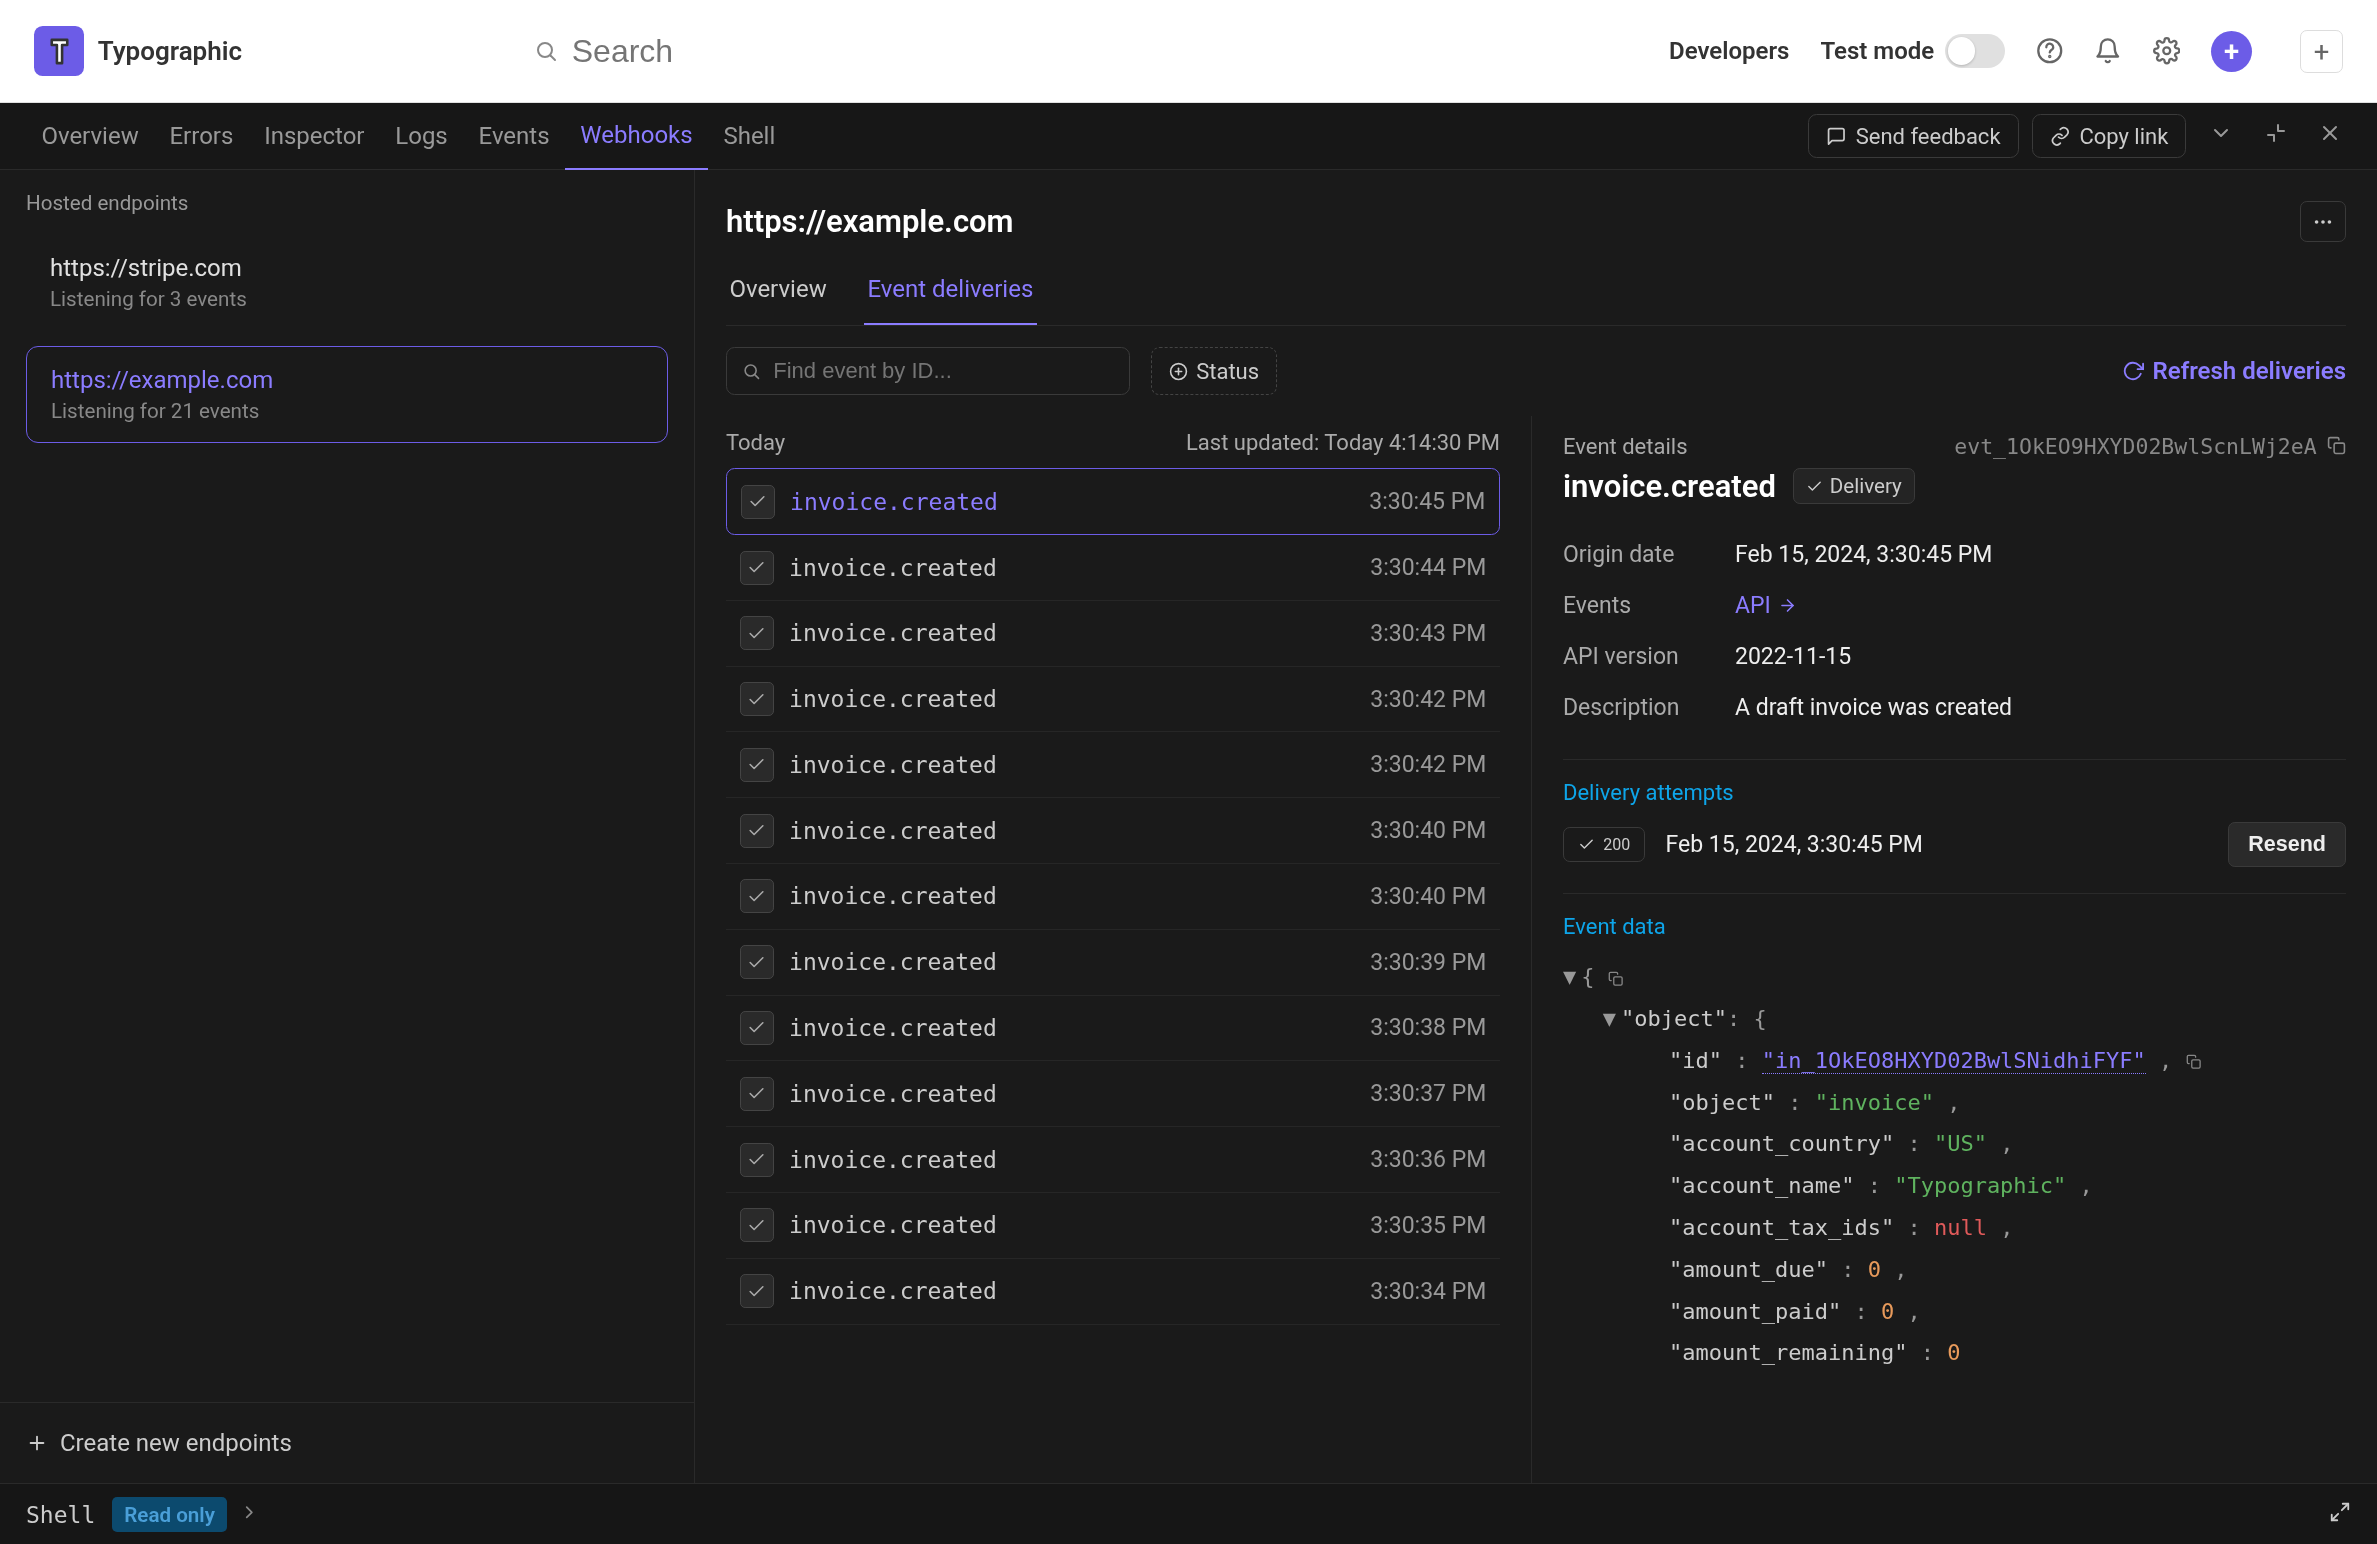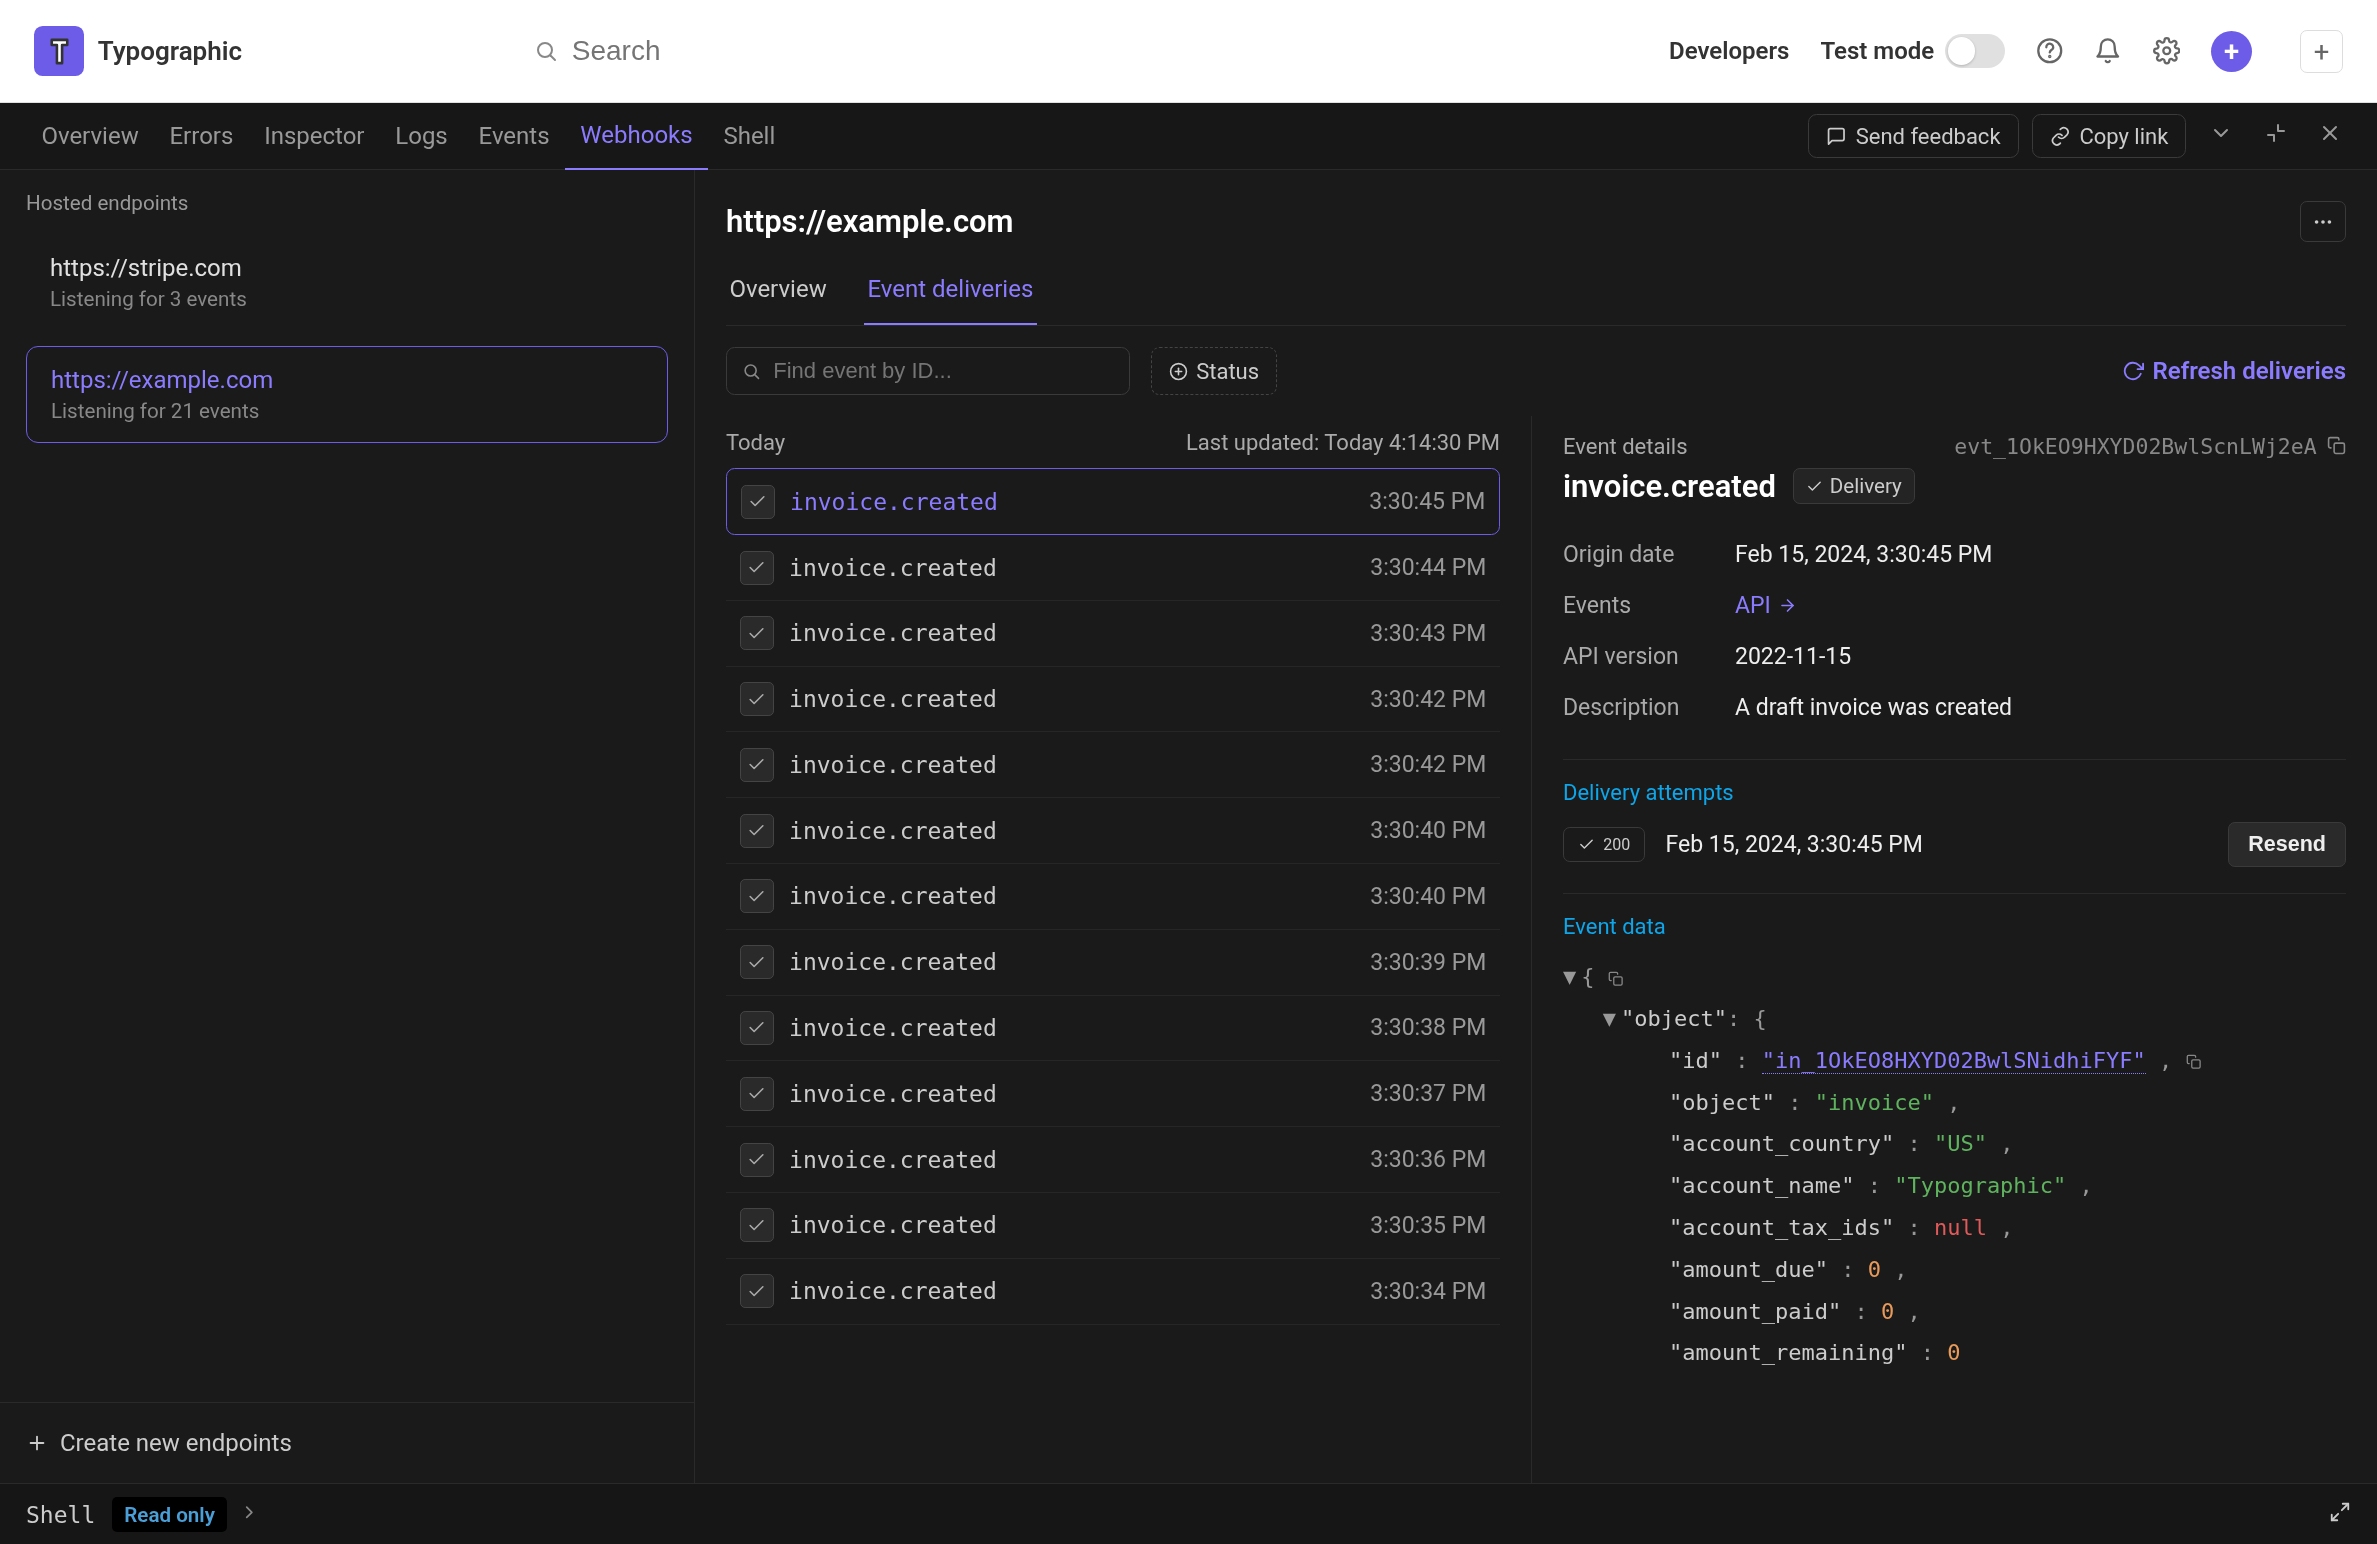--- a/index.html
+++ b/index.html
@@ -25,21 +25,21 @@
   width: 50px; height: 50px;
   background: #6c5ce7;
   border-radius: 8.6px;
   display: flex; align-items: center; justify-content: center;
   margin-right: 13.7px;
 }
 .app-logo svg { width: 31px; height: 31px; fill: #fff; }
 .app-name { font-weight: 600; font-size: 26px; color: #333; margin-right: 292px; }
 .search-wrap { display: flex; align-items: center; color: #888; flex: 1; }
 .search-wrap svg { width: 24px; height: 24px; margin-right: 13.7px; }
-.search-input { border: none; outline: none; font-size: 28px; background: transparent; color: #333; width: 257px; }
+.search-input { border: none; outline: none; font-size: 32px; background: transparent; color: #333; width: 257px; }
 .top-right { display: flex; align-items: center; gap: 31px; margin-left: auto; }
 .top-link { font-weight: 600; color: #333; font-size: 24px; }
 .test-mode { display: flex; align-items: center; gap: 10.3px; }
 .toggle {
   width: 60px; height: 34px; border-radius: 17px;
   background: #e0e0e0; position: relative;
 }
 .toggle::after {
   content: ''; position: absolute; width: 27.5px; height: 27.5px;
   background: #fff; border-radius: 50%; top: 3.4px; left: 3.4px;
@@ -232,21 +232,21 @@
 .shell-bar {
   height: 62px; background: #161616;
   display: flex; align-items: center; padding: 0 26px;
   border-top: 0.9px solid #2a2a2a;
 }
 .shell-label {
   font-family: "SF Mono", Menlo, monospace;
   color: #ccc; font-size: 23px; margin-right: 17px;
 }
 .ro-badge {
-  background: #000000; color: #4a9fd8;
+  background: #0c4a6e; color: #4a9fd8;
   border-radius: 5.1px; padding: 5.1px 12px;
   font-size: 20.6px; font-weight: 600;
 }
 .chevron { margin-left: 12px; color: #888; }
 .expand-icon { margin-left: auto; color: #ccc; }
 
 svg { stroke: currentColor; fill: none; stroke-width: 2; stroke-linecap: round; stroke-linejoin: round; }
 </style>
 </head>
 <body>

